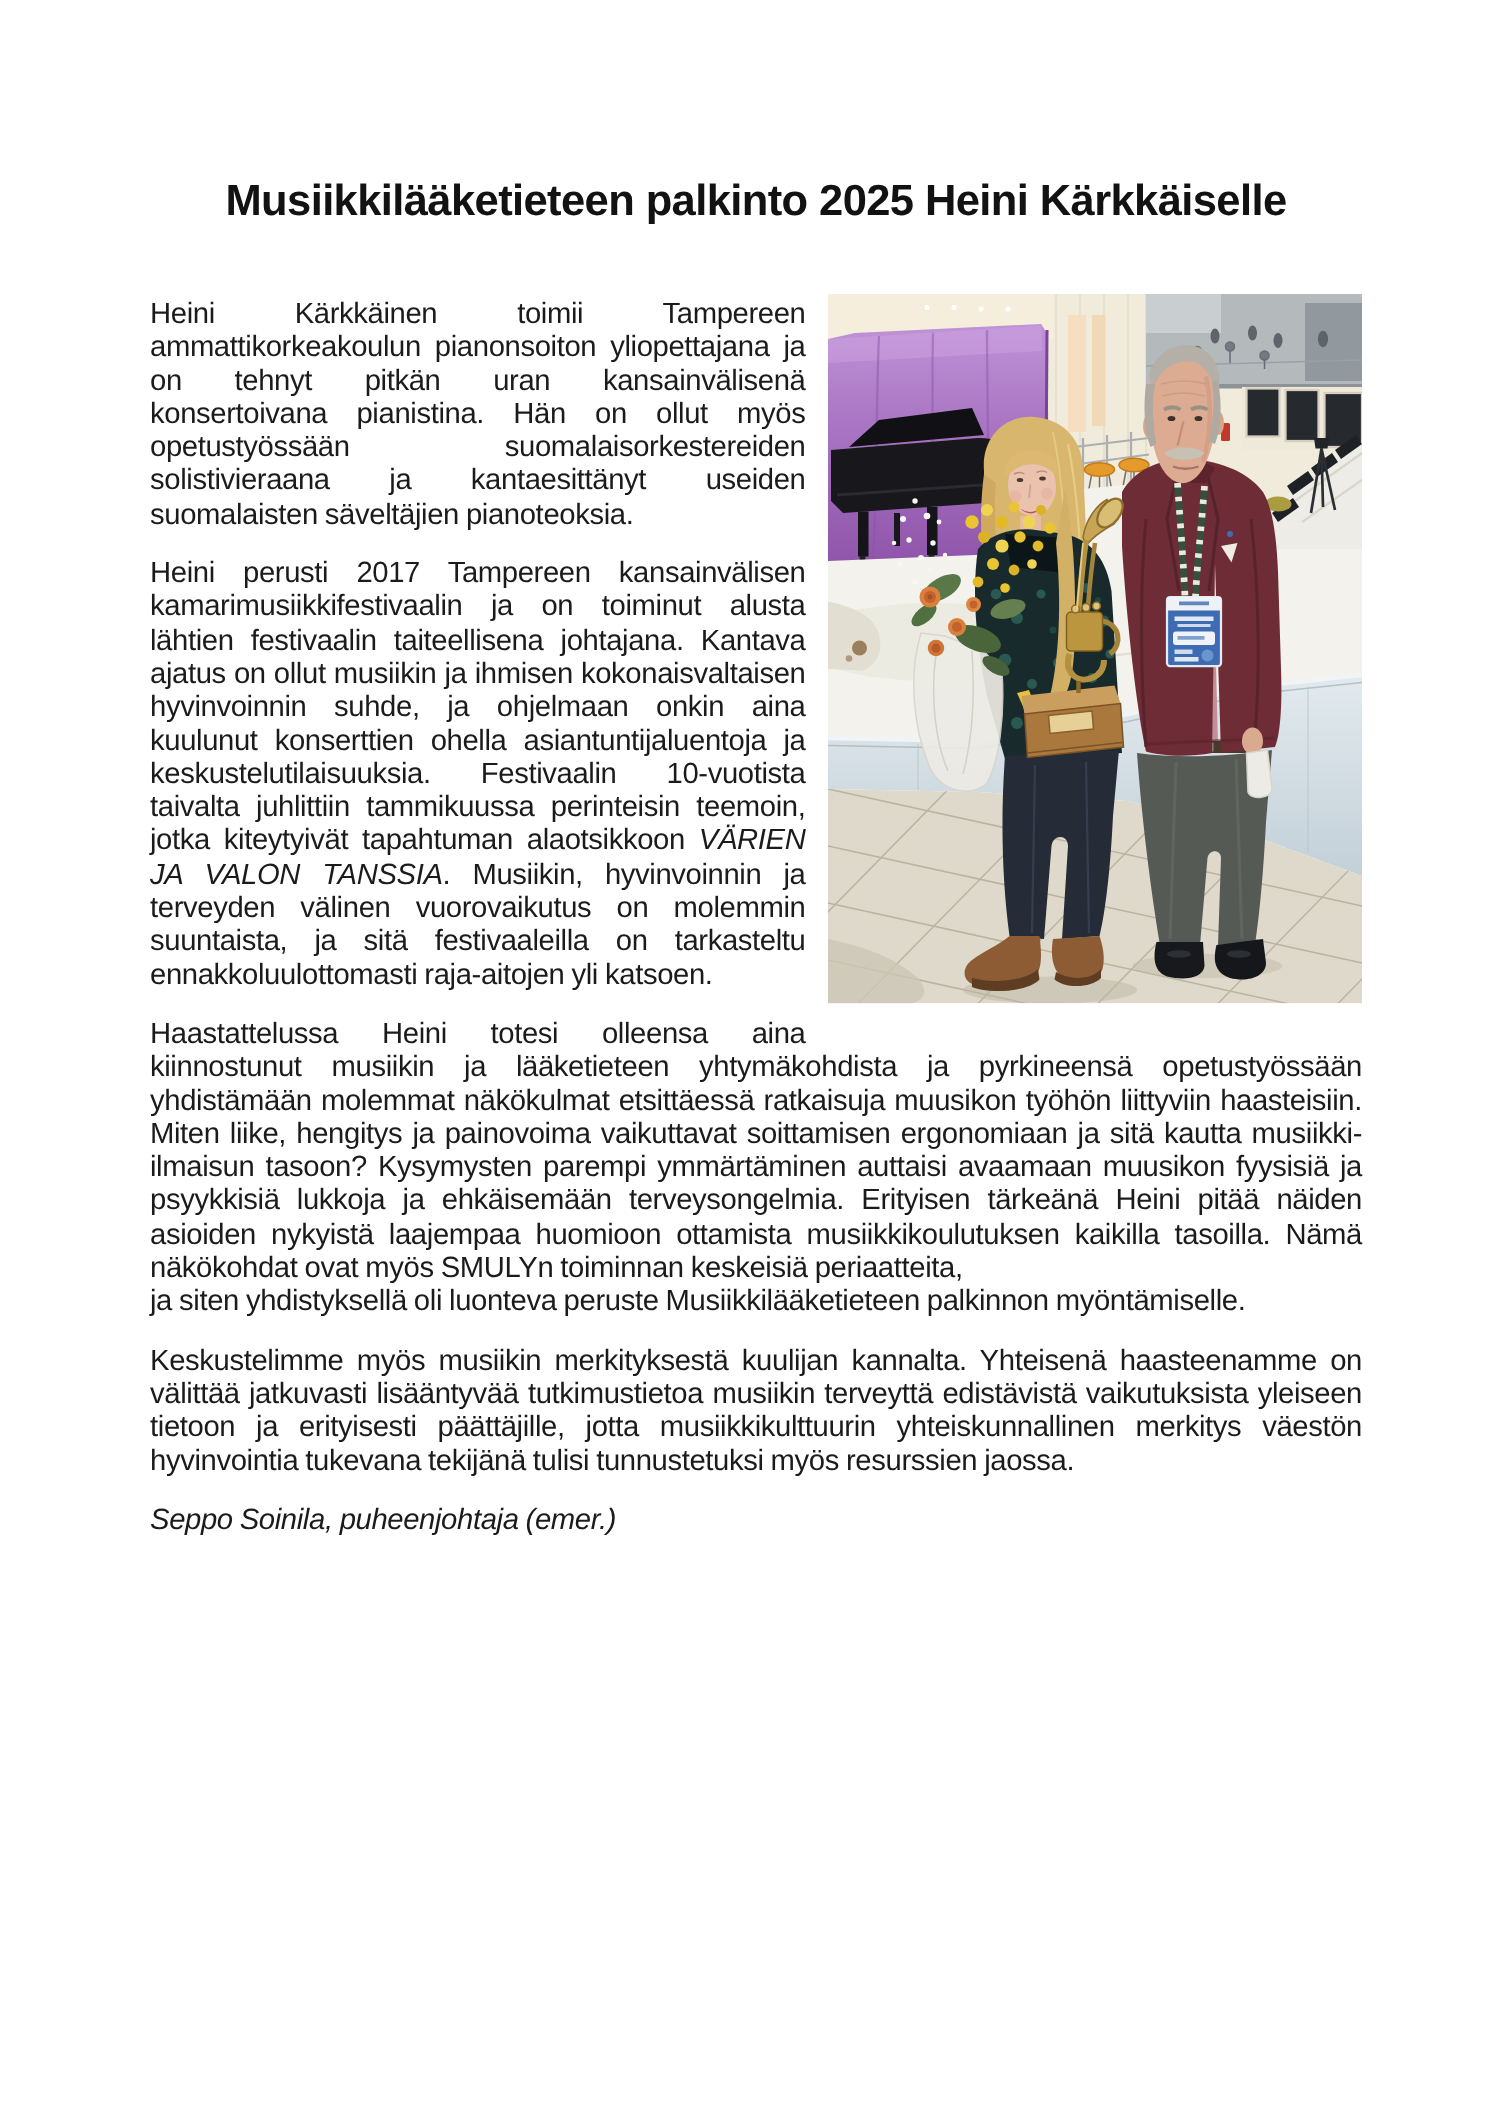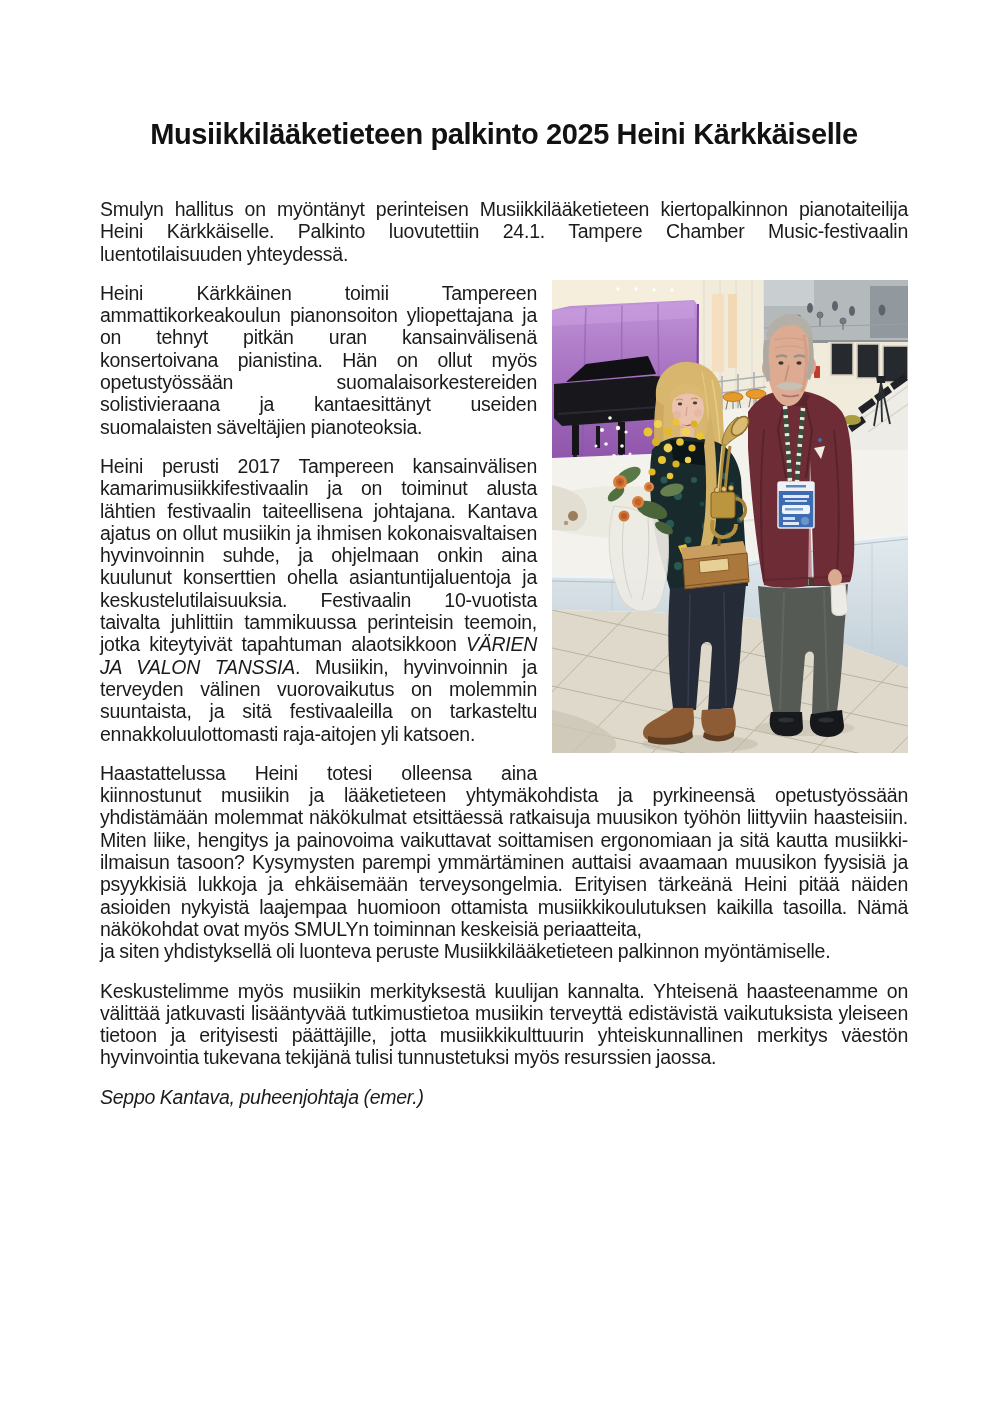--- a/index.html
+++ b/index.html
@@ -26,21 +26,20 @@
   p.signature{font-style:italic;margin-top:9px;}
 </style>
 </head>
 <body>
 
 <div class="page">
   <h1 class="title">Musiikkilääketieteen palkinto 2025 Heini Kärkkäiselle</h1>
 
   <div class="article">
 
-    <p>Smulyn hallitus on myöntänyt perinteisen Musiikkilääketieteen kiertopalkinnon pianotaiteilija Heini Kärkkäiselle. Palkinto luovutettiin 24.1. Tampere Chamber Music-festivaalin luentotilaisuuden yhteydessä.</p>
 
     <div class="photo">
       <svg viewBox="0 0 356 473" xmlns="http://www.w3.org/2000/svg">
         <defs>
           <linearGradient id="purpleG" x1="0" y1="0" x2="0" y2="1">
             <stop offset="0" stop-color="#bf93d6"></stop>
               <stop offset="0.45" stop-color="#a873c2"></stop>
               <stop offset="1" stop-color="#8f55ab"></stop>
           </linearGradient>
           <linearGradient id="bandG" x1="0" y1="0" x2="0" y2="1">
@@ -435,16 +434,16 @@
     </div>
 
     <p>Heini Kärkkäinen toimii Tampereen ammattikorkeakoulun pianonsoiton yliopettajana ja on tehnyt pitkän uran kansainvälisenä konsertoivana pianistina. Hän on ollut myös opetustyössään suomalaisorkestereiden solistivieraana ja kantaesittänyt useiden suomalaisten säveltäjien pianoteoksia.</p>
 
     <p><span>Heini perusti 2017 Tampereen kansainvälisen kamarimusiikkifestivaalin ja on toiminut alusta lähtien festivaalin taiteellisena johtajana. Kantava ajatus on ollut musiikin ja ihmisen kokonaisvaltaisen hyvinvoinnin suhde, ja ohjelmaan onkin aina kuulunut konserttien ohella asiantuntijaluentoja ja keskustelutilaisuuksia. Festivaalin 10-vuotista taivalta juhlittiin tammikuussa perinteisin teemoin, jotka kiteytyivät tapahtuman alaotsikkoon </span><span class="subtitle-italic">VÄRIEN JA VALON TANSSIA</span><span>. Musiikin, hyvinvoinnin ja terveyden välinen vuorovaikutus on molemmin suuntaista, ja sitä festivaaleilla on tarkasteltu ennakkoluulottomasti raja-aitojen yli katsoen.</span></p>
 
     <p><span>Haastattelussa Heini totesi olleensa aina kiinnostunut musiikin ja lääketieteen yhtymäkohdista ja pyrkineensä opetustyössään yhdistämään molemmat näkökulmat etsittäessä ratkaisuja muusikon työhön liittyviin haasteisiin. Miten liike, hengitys ja painovoima vaikuttavat soittamisen ergonomiaan ja sitä kautta musiikki-ilmaisun tasoon? Kysymysten parempi ymmärtäminen auttaisi avaamaan muusikon fyysisiä ja psyykkisiä lukkoja ja ehkäisemään terveysongelmia. Erityisen tärkeänä Heini pitää näiden asioiden nykyistä laajempaa huomioon ottamista musiikkikoulutuksen kaikilla tasoilla. Nämä näkökohdat ovat myös SMULYn toiminnan keskeisiä periaatteita,</span><br><span>ja siten yhdistyksellä oli luonteva peruste Musiikkilääketieteen palkinnon myöntämiselle.</span></p>
 
     <p>Keskustelimme myös musiikin merkityksestä kuulijan kannalta. Yhteisenä haasteenamme on välittää jatkuvasti lisääntyvää tutkimustietoa musiikin terveyttä edistävistä vaikutuksista yleiseen tietoon ja erityisesti päättäjille, jotta musiikkikulttuurin yhteiskunnallinen merkitys väestön hyvinvointia tukevana tekijänä tulisi tunnustetuksi myös resurssien jaossa.</p>
 
-    <p class="signature">Seppo Kantava, puheenjohtaja (emer.)</p>
+    <p class="signature">Seppo Soinila, puheenjohtaja (emer.)</p>
 
   </div>
 </div>
 
 </body></html>

